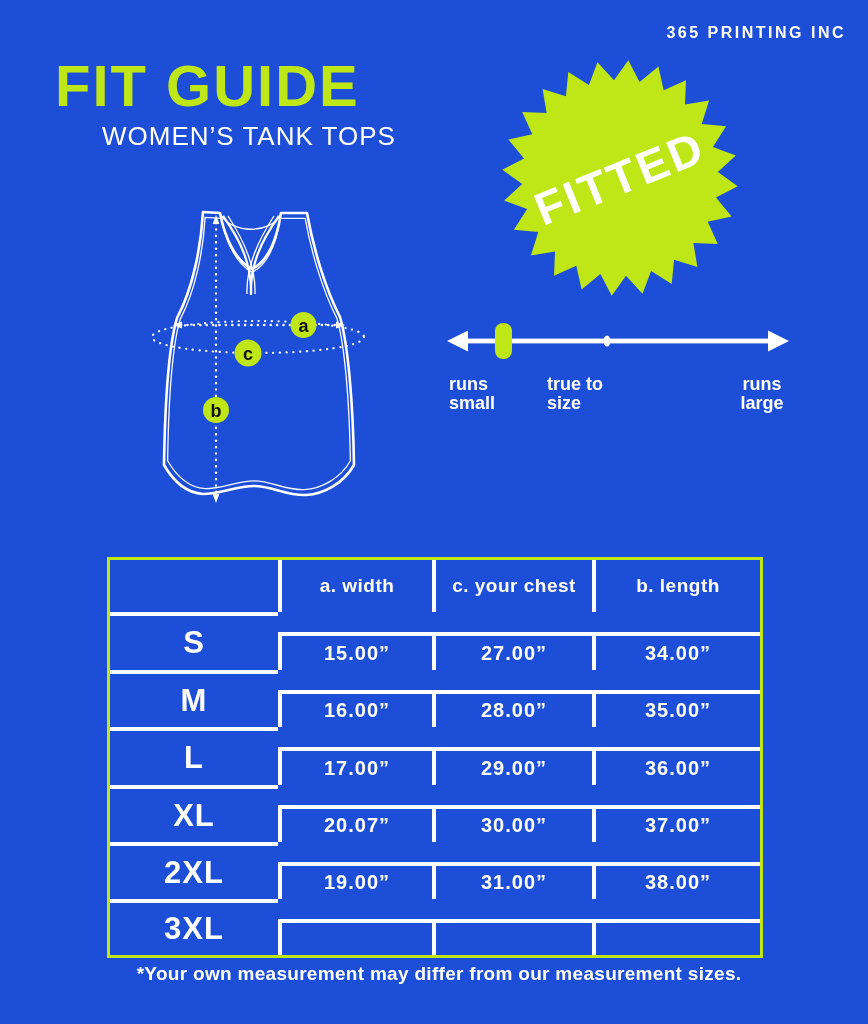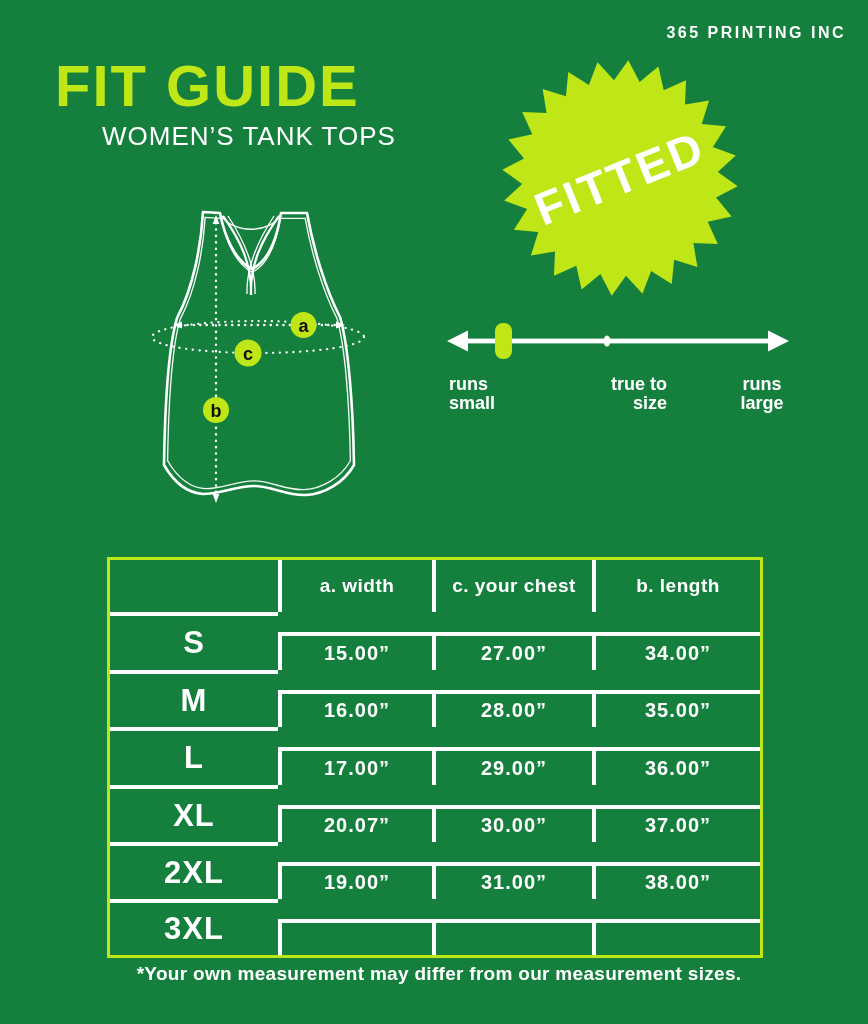--- a/index.html
+++ b/index.html
@@ -1,18 +1,18 @@
 <!DOCTYPE html>
 <html><head>
 <meta charset="utf-8">
 <style>
   html,body{margin:0;padding:0;background:#000;}
   .canvas{
     position:relative;width:868px;height:1024px;overflow:hidden;
-    background:#15803d;color:#ffffff;
+    background:#1d4ed8;color:#ffffff;
     font-family:"Liberation Sans","DejaVu Sans",sans-serif;
   }
   .brand{
     position:absolute;top:24px;right:22px;
     font-size:16px;font-weight:700;letter-spacing:2.5px;white-space:nowrap;
   }
   .title{
     position:absolute;left:53px;top:50px;margin:2px;
     font-size:58px;font-weight:700;letter-spacing:2px;color:#bfe616;white-space:nowrap;
   }
@@ -27,21 +27,21 @@
   .tank{position:absolute;left:140px;top:195px;width:255px;height:330px;}
   .tank .letter{font-weight:700;font-size:18px;fill:#101010;}
 
   .scale-svg{position:absolute;left:435px;top:300px;width:365px;height:70px;}
   .scale-labels{
     position:absolute;left:435px;top:375px;width:365px;height:44px;
     font-size:18px;font-weight:700;line-height:19px;
   }
   .scale-label{position:absolute;top:0;}
   .scale-label.pos-0{left:14px;text-align:left;}
-  .scale-label.pos-1{left:112px;width:120px;text-align:right;}
+  .scale-label.pos-1{left:112px;width:120px;text-align:left;}
   .scale-label.pos-2{left:267px;width:120px;text-align:center;}
 
   .size-table{
     position:absolute;left:107px;top:557px;width:656px;height:401px;
     box-sizing:border-box;border:3px solid #bfe616;
     display:grid;
     grid-template-columns:168px 154px 160px 168px;
     grid-template-rows:52px 58px 57px 58px 57px 57px 56px;
   }
   .cell{

